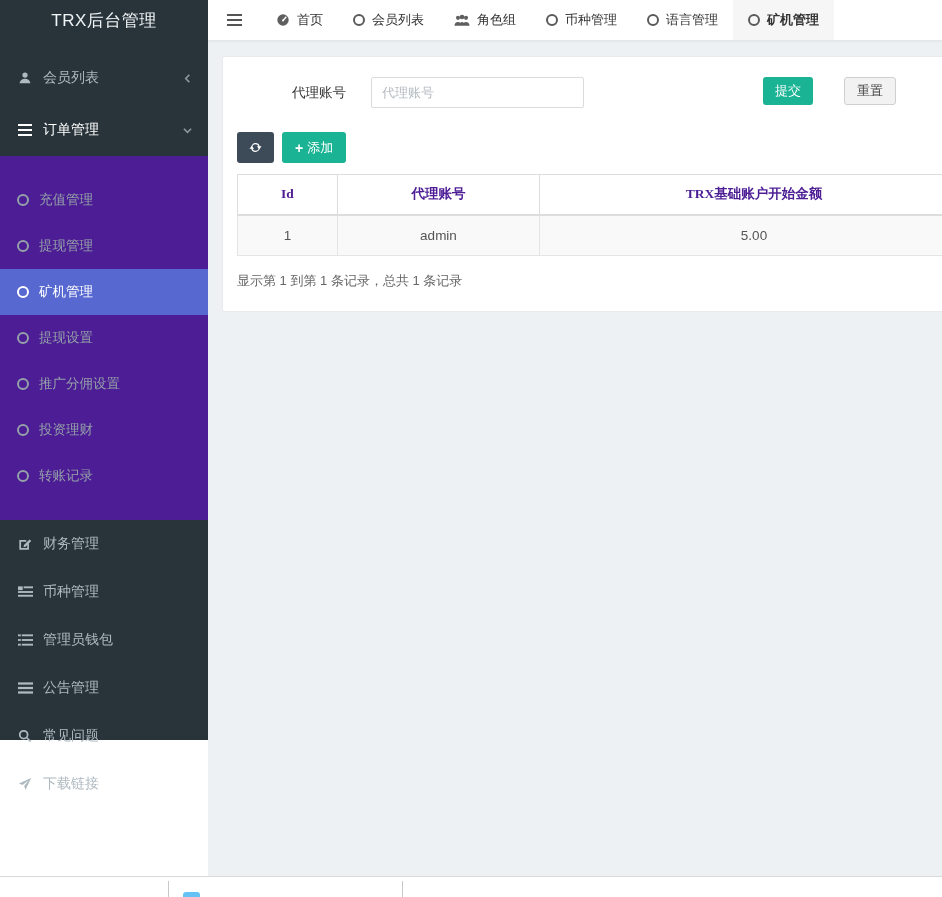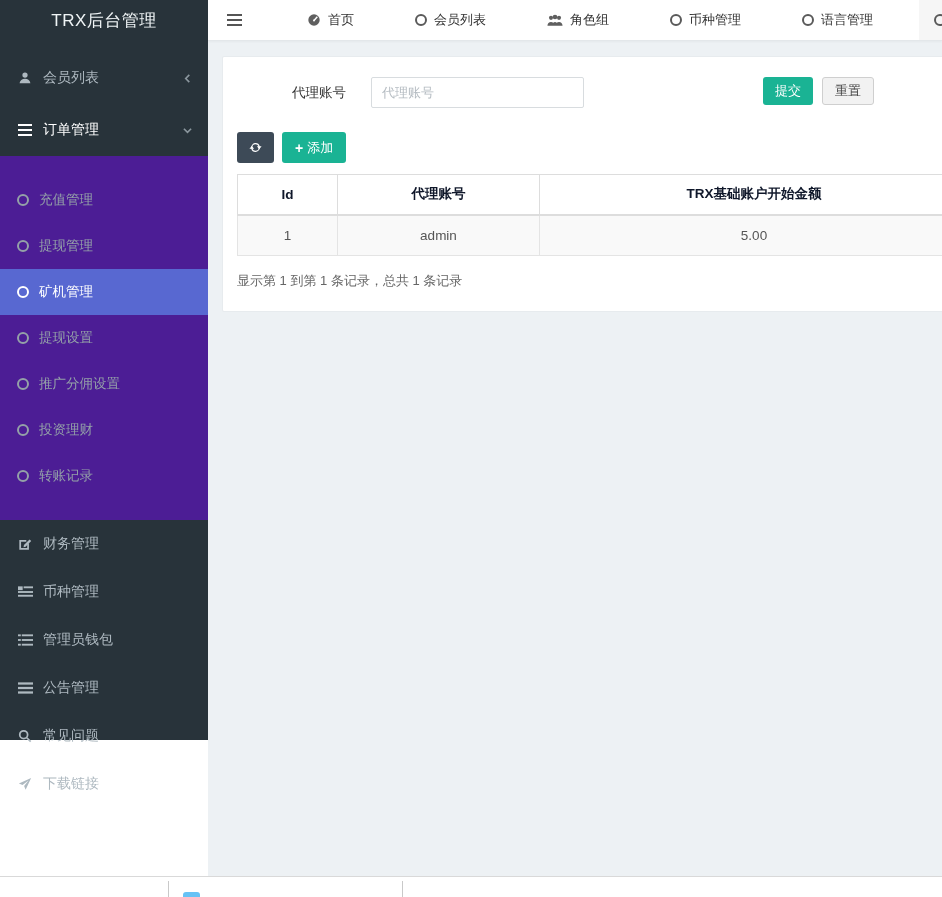--- a/index.html
+++ b/index.html
@@ -22,21 +22,21 @@
   .sub-item { height:46px; display:flex; align-items:center; padding:0 17px;
     color:#94a1a8; font-size:13.5px; cursor:pointer; }
   .sub-item .ring { width:12px; height:12px; border:2px solid currentColor; border-radius:50%;
     margin-right:10px; flex:none; }
   .sub-item.active { background:#5868d1; color:#fff; }
   .nav-bottom .nav-item { height:48px; }
 
   
   .topbar { position:absolute; left:208px; top:0; width:734px; height:41px; background:#fff;
     border-bottom:1px solid #e3e7ea; box-shadow:0 1px 2px rgba(0,0,0,.04);
-    display:flex; align-items:stretch; z-index:1;gap:31px; }
+    display:flex; align-items:stretch; z-index:1; }
   .hamburger { display:flex; flex-direction:column; justify-content:center; gap:3px;
     padding:0 19px; cursor:pointer; }
   .hamburger i { display:block; width:15px; height:2px; background:#555; }
   .tab { display:flex; align-items:center; gap:7px; padding:0 15px; font-size:13px;
     color:#333; cursor:pointer; white-space:nowrap; }
   .tab.active { background:#f6f6f6; font-weight:bold; }
   .tab .ring { width:12px; height:12px; border:2px solid #5a5a5a; border-radius:50%; }
   .tab svg { color:#5f5f5f; }
 
   
@@ -47,33 +47,33 @@
 
   .filter-row { position:relative; height:31px; margin:6px 0 24px; display:flex; align-items:center; }
   .filter-label { width:109px; text-align:right; font-size:13.5px; color:#333; margin-right:25px; }
   .filter-input { width:213px; height:31px; border:1px solid #d8dcdf; border-radius:2px;
     padding:0 10px; font-size:13px; color:#333; outline:none; font-family:inherit; }
   .filter-input::placeholder { color:#b4bbc1; }
   .filter-buttons { position:absolute; left:526px; top:0; display:flex; gap:9px; }
   .btn { height:28px; border:none; border-radius:3px; font-size:13px; padding:0 12px;
     cursor:pointer; font-family:inherit; }
   .btn-submit { background:#1ab394; color:#fff; }
-  .btn-reset { background:#f2f2f2; color:#444; border:1px solid #cfcfcf; }
+  .btn-reset { background:#f2f2f2; color:#444; border:1px solid #cfcfcf;margin-left:22px; }
 
   .toolbar { display:flex; gap:8px; align-items:center; }
   .btn-refresh { width:37px; height:31px; background:#3d4a57; color:#fff; border:none;
     border-radius:3px; display:flex; align-items:center; justify-content:center; cursor:pointer; }
   .btn-add { height:31px; background:#1ab394; color:#fff; border:none; border-radius:3px;
     font-size:13px; padding:0 13px; display:flex; align-items:center; gap:4px; cursor:pointer;
     font-family:inherit; }
   .btn-add .plus { font-size:14px; font-weight:bold; line-height:1; }
 
   table { border-collapse:collapse; width:732px; margin-top:11px; table-layout:fixed; }
   th, td { border:1px solid #ddd; text-align:center; font-size:13.5px; }
-  th { height:40px; color:#0f172a; background:#fff; border-bottom:2px solid #ddd; }
+  th { height:40px; color:#4c1d95; background:#fff; border-bottom:2px solid #ddd;font-family:Liberation Serif, serif; }
   td { height:41px; color:#555; background:#f9f9f9; border-color:#e4e4e4; }
   .col-id { width:100px; } .col-account { width:202px; }
 
   .records-summary { margin-top:16px; font-size:13px; color:#666; }
 
   
   .bottom-strip { position:absolute; left:0; top:876px; width:942px; height:21px;
     background:#fff; border-top:1px solid #d9d9d9; z-index:3; }
   .vline { position:absolute; top:4px; width:1px; height:16px; background:#c9c9c9; }
   .vline-1 { left:168px; } .vline-2 { left:402px; }

